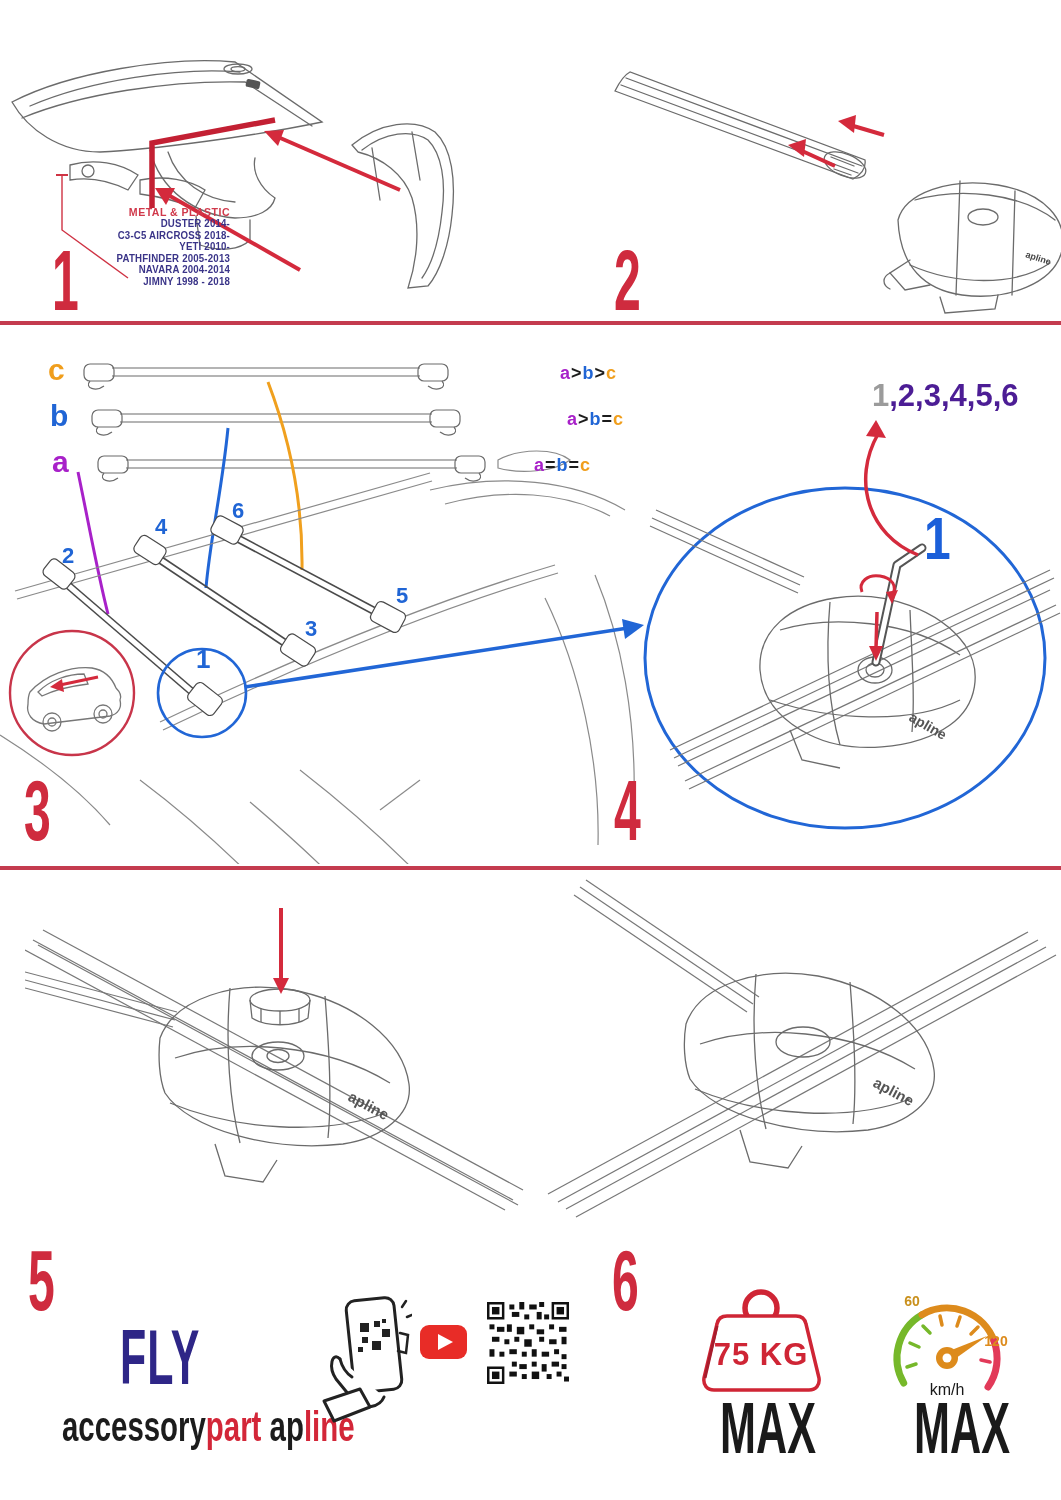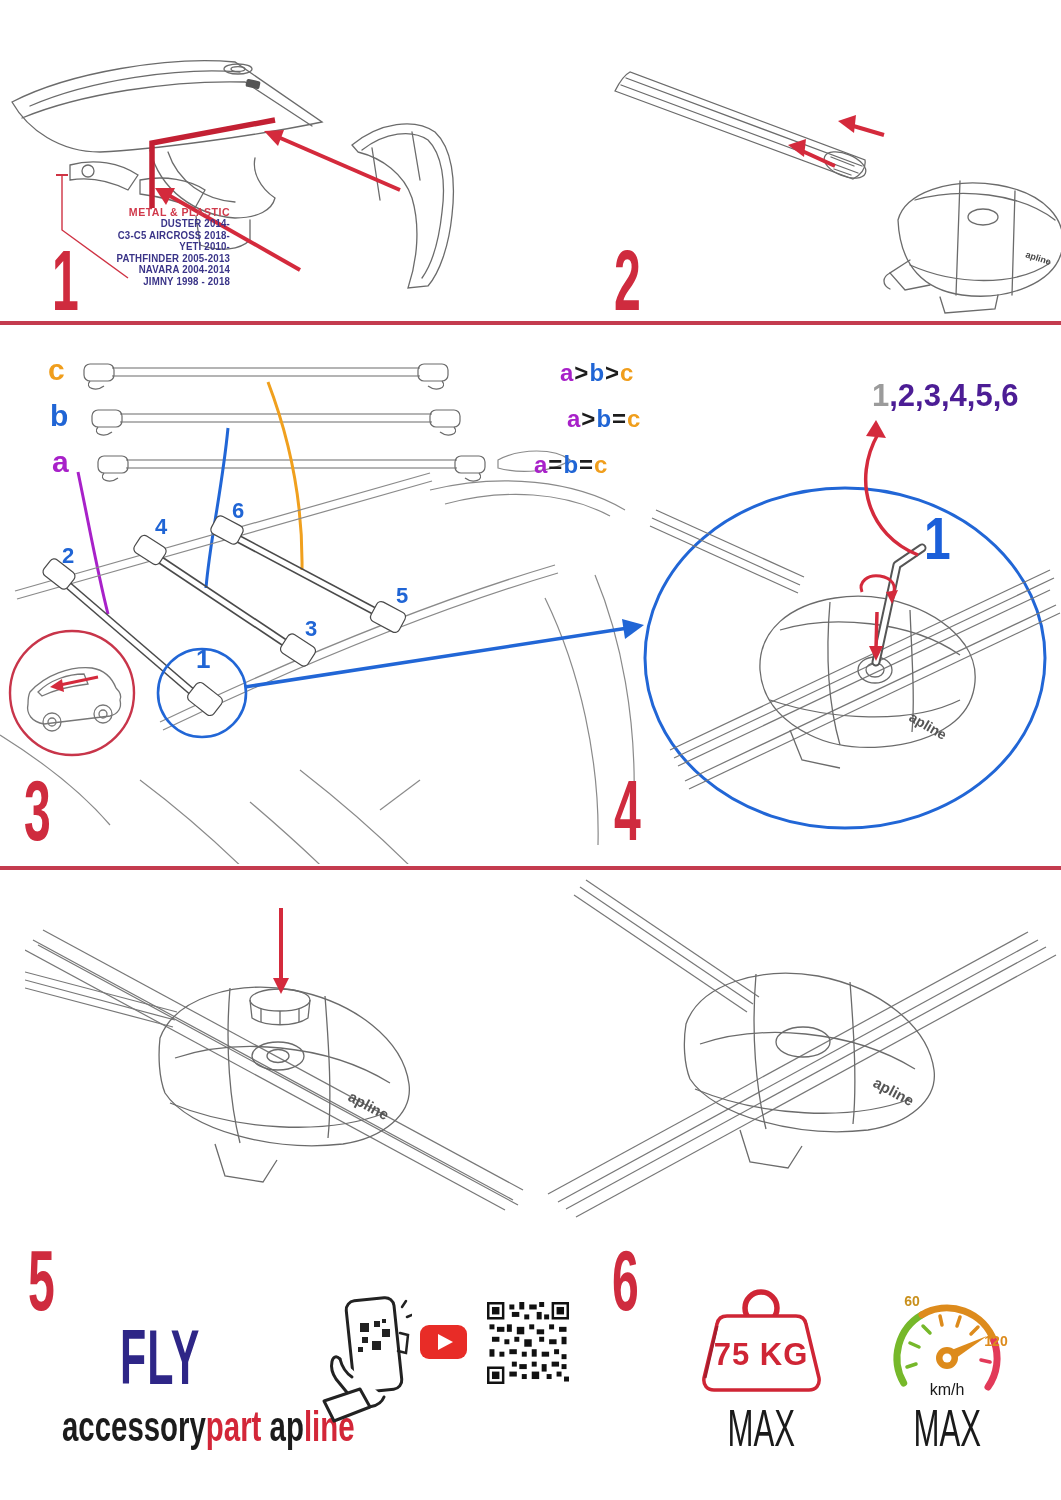--- a/index.html
+++ b/index.html
@@ -7,33 +7,33 @@
         font-family:"Liberation Sans",sans-serif;}
   .abs{position:absolute;}
   .sep{position:absolute;left:0;width:1061px;height:4px;background:#c43b4f;}
   .bignum{position:absolute;color:#cf2b3e;font-weight:700;font-size:86px;line-height:80px;
           transform:scaleX(.56);transform-origin:left top;letter-spacing:-2px;}
   .mp-block{position:absolute;left:30px;top:206px;width:200px;text-align:right;
             transform:scaleX(.92);transform-origin:right top;}
   .mp-title{color:#d0394b;font-weight:700;font-size:11.5px;letter-spacing:.5px;}
   .mp-line{color:#3a3488;font-weight:700;font-size:10.5px;line-height:11.5px;letter-spacing:.2px;}
   .barlab{position:absolute;font-weight:700;font-size:30px;line-height:30px;}
-  .rel{position:absolute;font-weight:700;font-size:24px;line-height:26px;letter-spacing:1px;}
+  .rel{position:absolute;font-weight:700;font-size:18px;line-height:26px;letter-spacing:1px;}
   .rel .pu{color:#a821c9}.rel .bl{color:#2065d5}.rel .or{color:#f09e1c}.rel .bk{color:#1c1c1c}
   .roofnum{position:absolute;color:#2065d5;font-weight:700;font-size:22px;line-height:22px;}
   .seq{position:absolute;left:872px;top:378px;font-weight:700;font-size:31px;letter-spacing:0px;}
   .seq .g{color:#9b9b9b}.seq .b{color:#4c1d95}
   .callout1{position:absolute;left:924px;top:504px;color:#1b5fd9;font-weight:700;font-size:60px;
             transform:scaleX(.8);transform-origin:left top;}
   .fly{position:absolute;left:120px;top:1318px;color:#2e2687;font-weight:700;font-size:78px;
        line-height:78px;transform:scaleX(.55);transform-origin:left top;letter-spacing:2px;}
   .brandline{position:absolute;left:62px;top:1405px;font-weight:700;font-size:42px;line-height:44px;
              transform:scaleX(.70);transform-origin:left top;letter-spacing:0;}
   .brandline .bk{color:#1c1c1c}.brandline .rd{color:#d32638}
-  .maxlab{position:absolute;text-align:center;font-weight:400;font-size:52px;line-height:52px;color:#1a1a1a;}
+  .maxlab{position:absolute;text-align:center;font-weight:700;font-size:72px;line-height:52px;color:#1a1a1a;}
   .maxlab span{display:inline-block;transform:scaleX(.6);transform-origin:center top;}
   svg{display:block;}
   svg text{font-family:"Liberation Sans",sans-serif;}
 </style>
 </head>
 <body>
 
 <div id="page">
 
   <svg class="abs" style="left:0;top:30px" width="530" height="292" viewBox="0 0 530 292">

